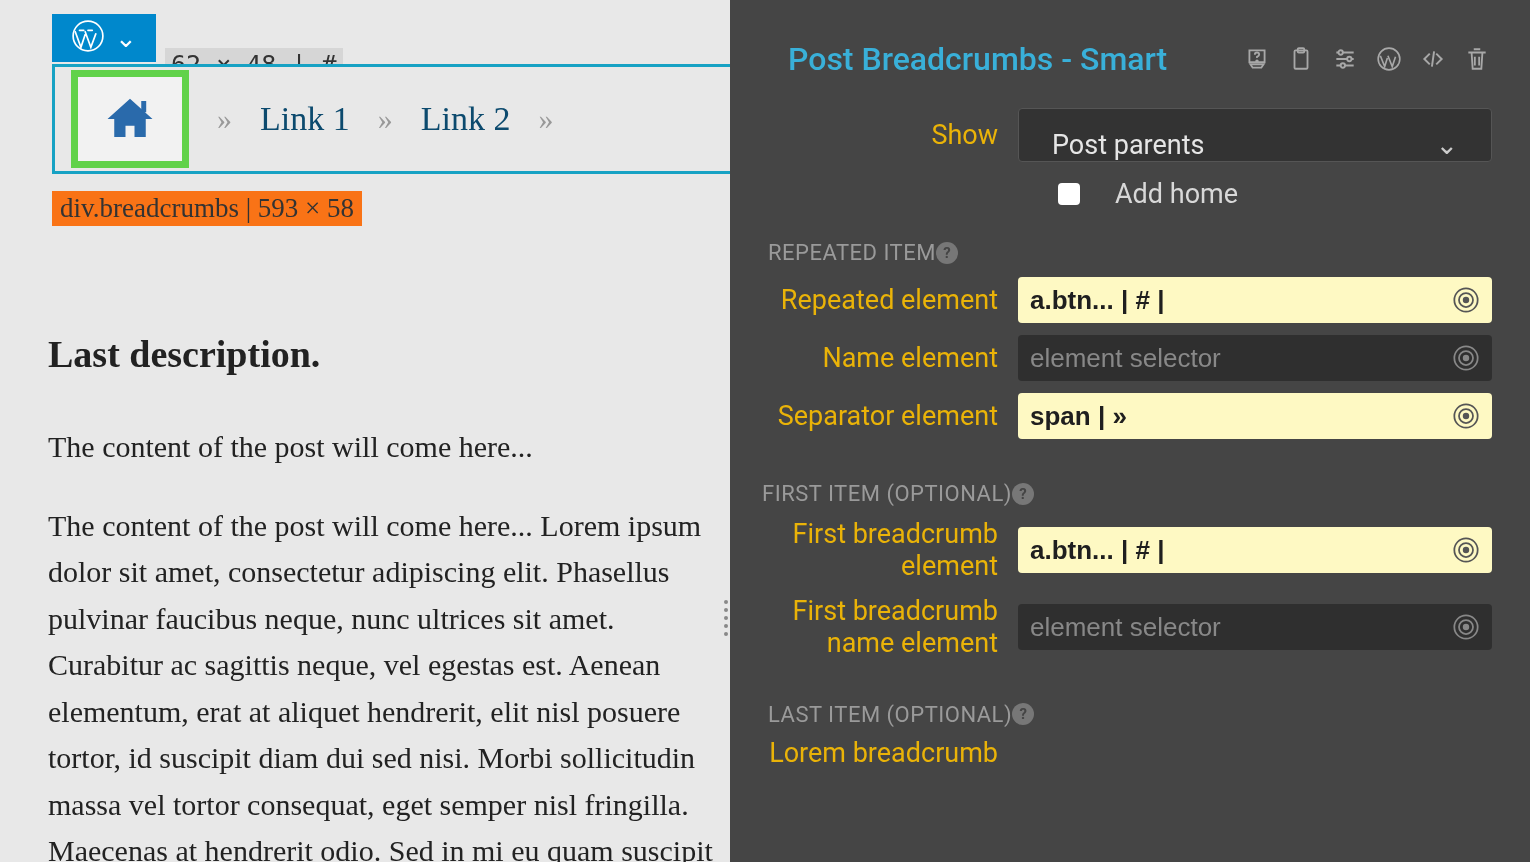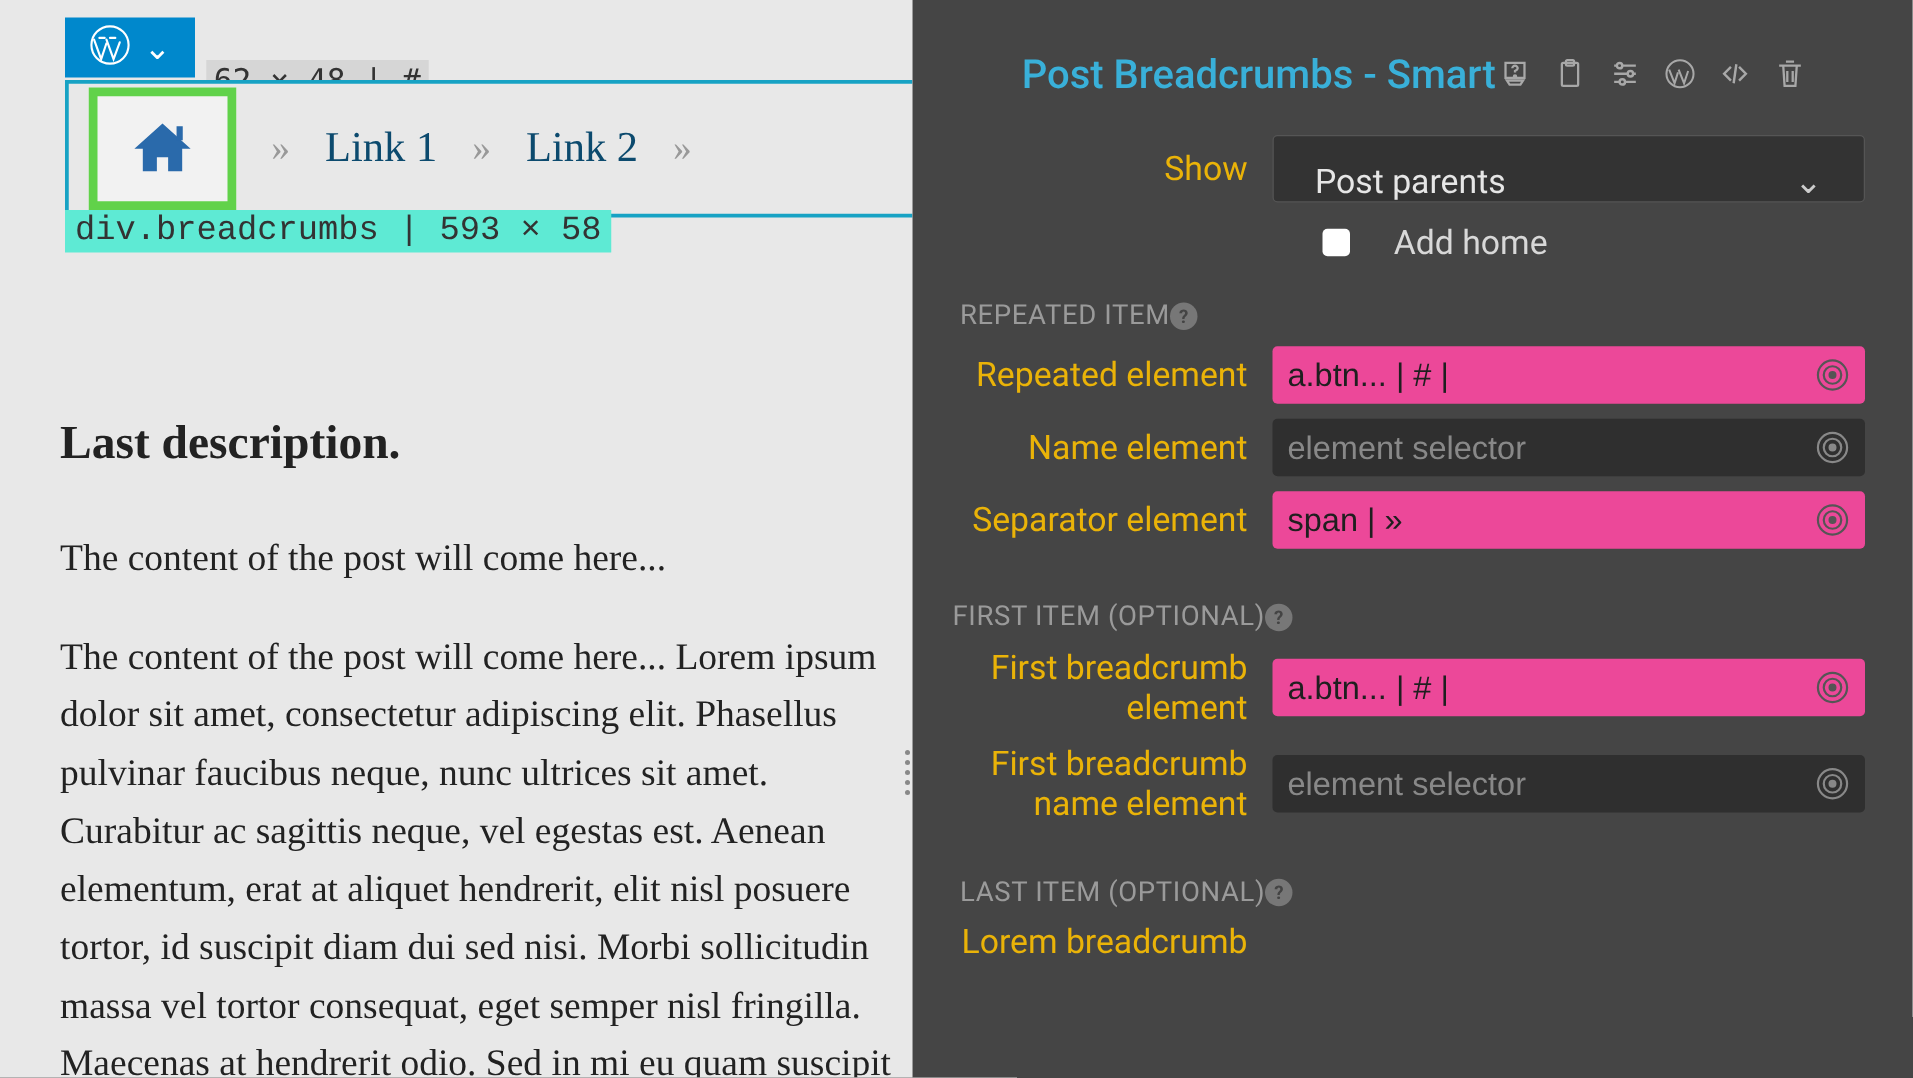--- a/index.html
+++ b/index.html
@@ -26,34 +26,34 @@
   }
   .bc-home {
     width:118px; height:98px; border:7px solid #61d24a;
     display:flex; align-items:center; justify-content:center; background:#f2f2f2;
   }
   .home-icon { width:62px; height:54px; }
   .bc-sep { font-size:30px; color:#999; font-family:Georgia,serif; margin:0 28px; }
   .bc-link { font-size:34px; color:#0c4a6e; font-family:Georgia,serif; }
 
   .selector-bot {
-    position:absolute; top:168px; left:52px; font-family: Liberation Mono, monospace;
-    font-size:27px; background:#5eead4; color:#333; padding:2px 8px;
+    position:absolute; top:191px; left:52px; font-family: Liberation Serif, serif;
+    font-size:27px; background:#f97316; color:#333; padding:2px 8px;
   }
 
   .content { position:absolute; top:332px; left:48px; right:0; }
   .h2 { font-family: Georgia, serif; font-size:38px; color:#222; margin-bottom:48px; }
   .para { font-family: Georgia, serif; font-size:30px; color:#222; line-height:1.55; margin-bottom:32px; }
 
   .drag-dots { position:absolute; right:-4px; top:600px; width:10px; display:flex; flex-direction:column; gap:4px; }
   .drag-dots span { width:4px; height:4px; background:#888; border-radius:50%; }
 
   
   .panel { flex:1; background:#454545; height:100%; padding:0; color:#bbb; position:relative; overflow:hidden; }
-  .panel-head { display:flex; align-items:center; justify-content:center; padding:40px 38px 18px 42px; }
+  .panel-head { display:flex; align-items:center; justify-content:space-between; padding:40px 38px 18px 58px; }
   .panel-title { color:#39b0d9; font-size:32px; font-weight:500; }
   .head-icons { display:flex; gap:14px; align-items:center; }
   .hi { width:30px; height:30px; display:flex; align-items:center; justify-content:center; color:#a8a8a8; cursor:pointer; }
 
   .row { display:flex; align-items:center; margin:12px 38px; }
   .row-label { width:250px; text-align:right; padding-right:20px; font-size:27px; color:#eab308; line-height:1.2; }
   .row-label.multi { }
   .row-ctl { flex:1; }
 
   .select {
@@ -69,21 +69,21 @@
 
   .section { margin:30px 38px 10px 38px; display:flex; align-items:center; }
   .section-title { font-size:22px; letter-spacing:0.5px; color:#9a9a9a; text-transform:uppercase; }
   .help-badge { width:22px; height:22px; border-radius:50%; background:#777; color:#444; font-size:15px; font-weight:700; display:flex; align-items:center; justify-content:center; }
 
   .field {
     height:46px; border-radius:4px; display:flex; align-items:center;
     padding:0 12px; font-size:26px; font-family:-apple-system,sans-serif;
     justify-content:space-between;
   }
-  .field.filled { background:#ec4899; color:#1f1f1f; }
+  .field.filled { background:#fef9c3; color:#1f1f1f;font-weight:bold; }
   .field.empty  { background:#2f2f2f; color:#888; }
   .target { width:28px; height:28px; flex-shrink:0; margin-left:10px; }
 </style>
 </head>
 <body>
 
 <div class="preview">
 
   <div class="wp-badge">
     <span>

